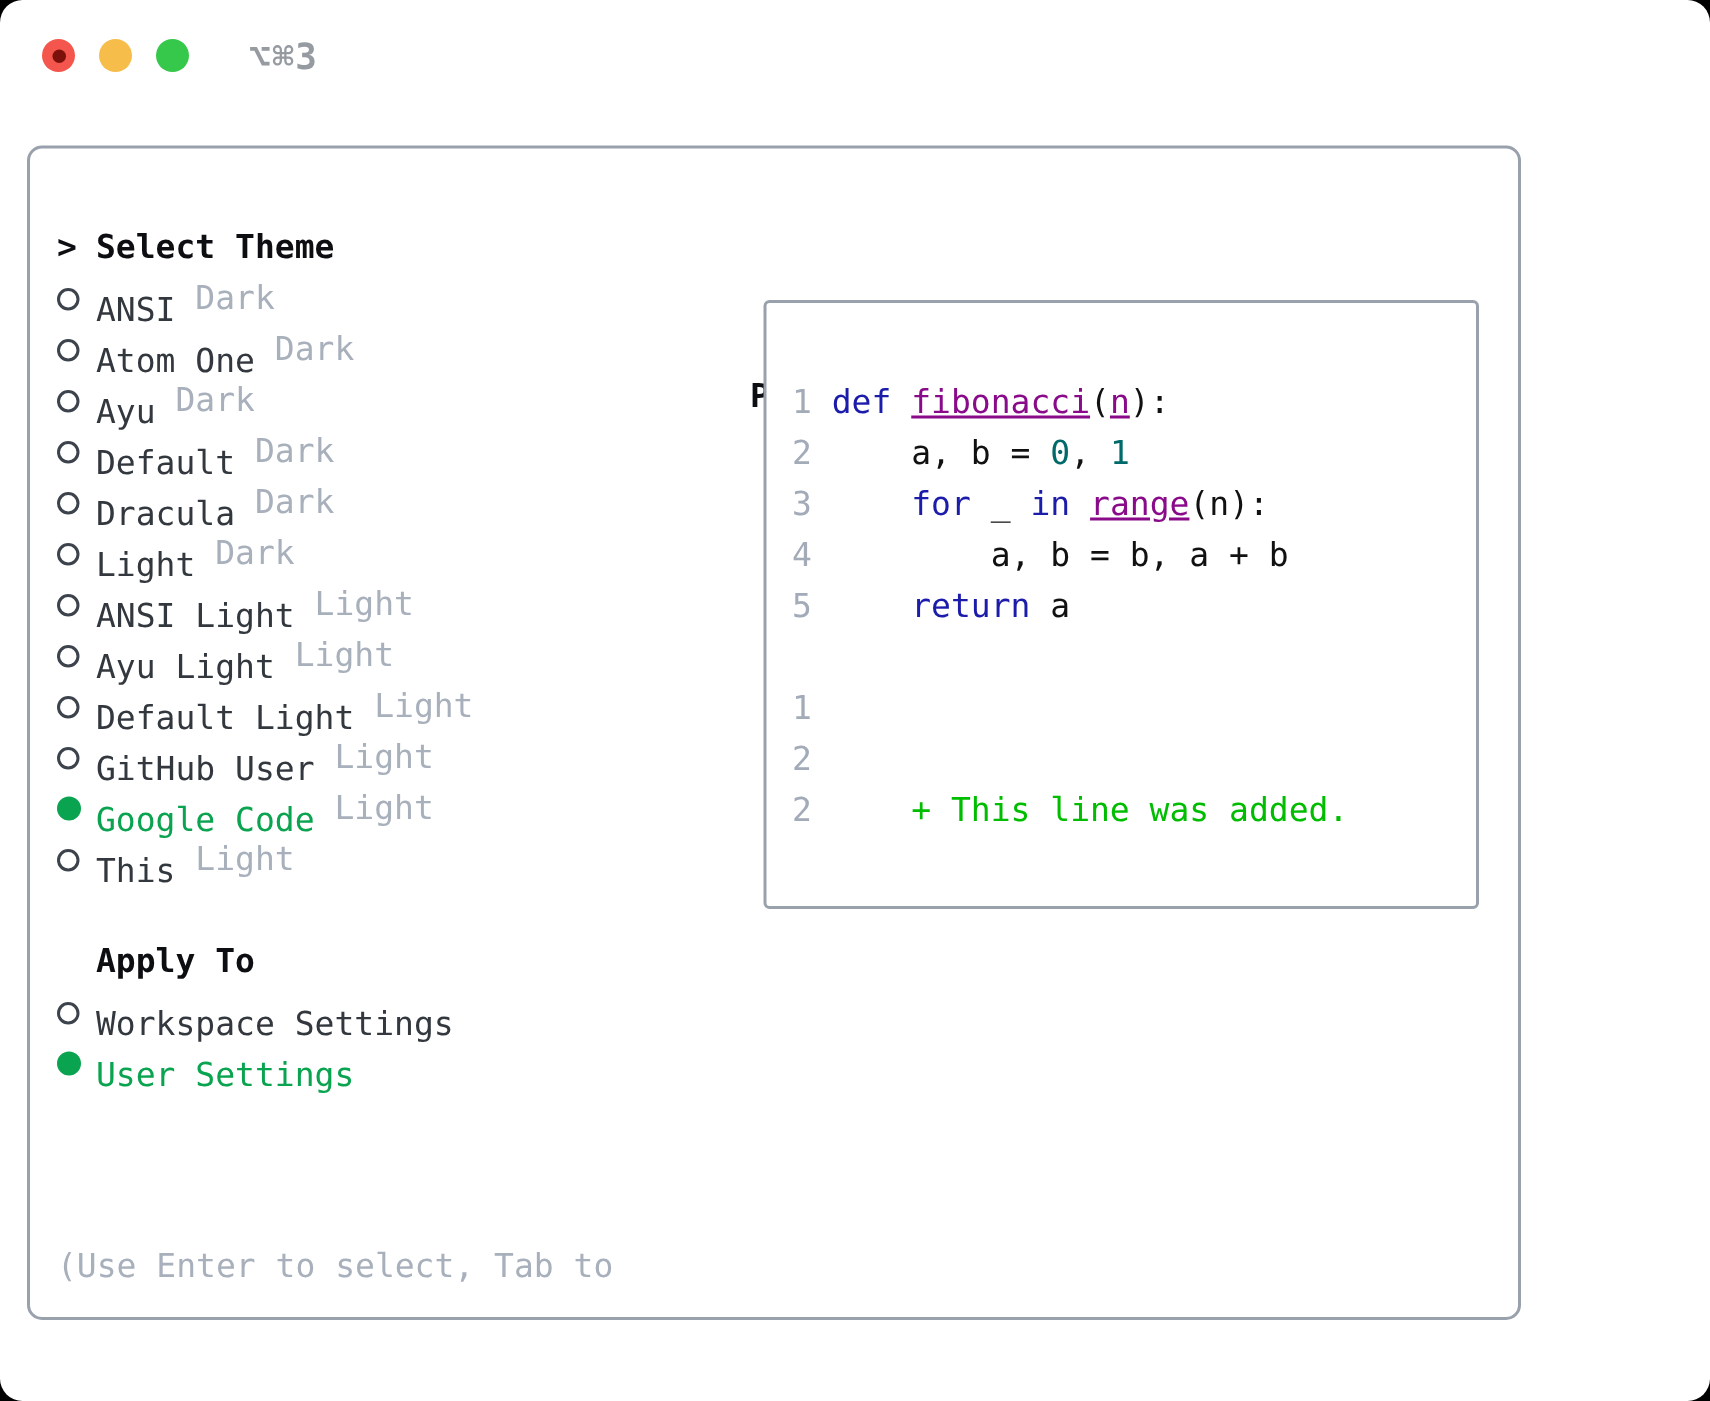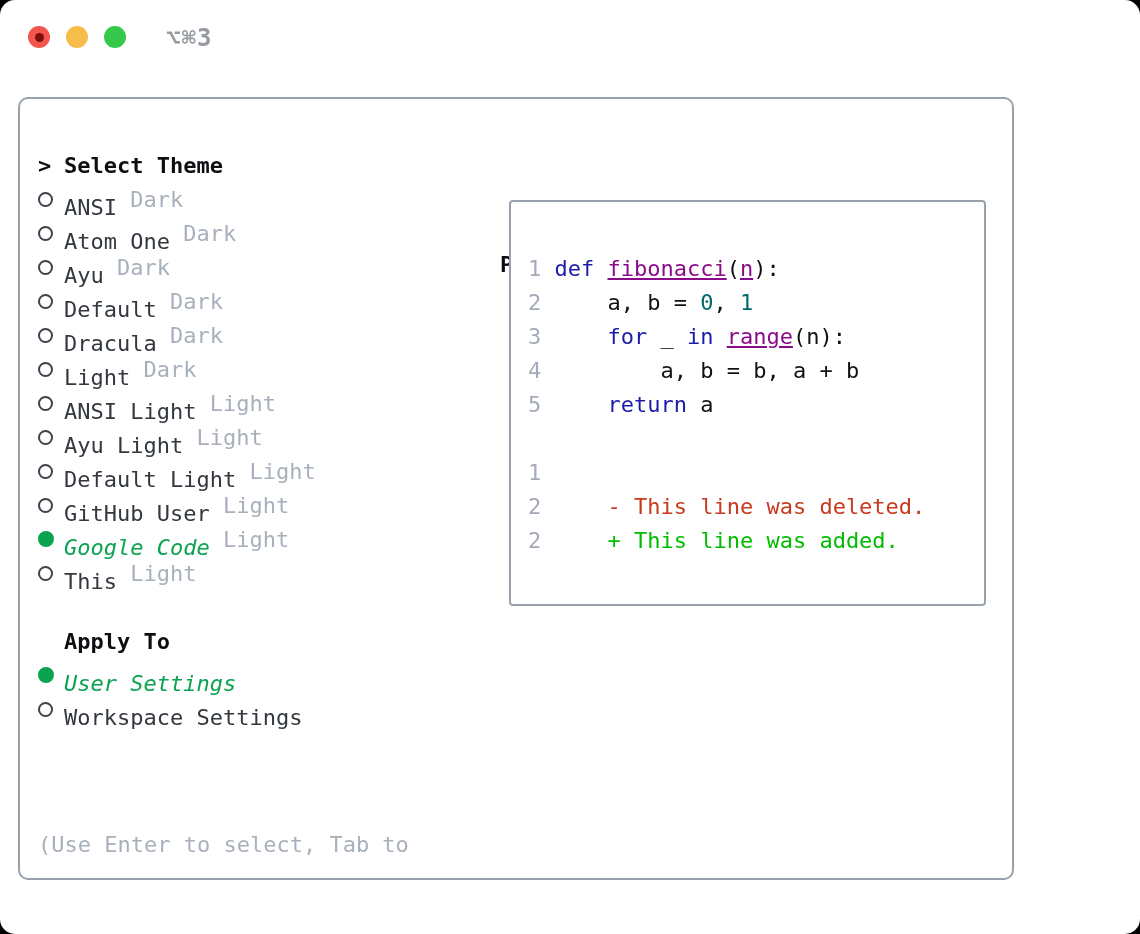--- a/index.html
+++ b/index.html
@@ -34,21 +34,21 @@
   .row { display:flex; align-items:center; height:34px; white-space:pre; }
   .marker { display:inline-flex; align-items:center; justify-content:flex-start; width:26px; flex:0 0 26px; }
   .prompt { font-weight:bold; color:var(--heading); }
   .header-label { font-weight:bold; color:var(--heading); }
   .radio {
     width:15px; height:15px; border-radius:50%;
     border:2.5px solid var(--radio-ring); background:transparent;
   }
   .radio.sel { border:none; background:var(--green); width:16px; height:16px; }
   .theme-name { color:var(--text);margin-top:16px; }
-  .theme-name.sel { color:var(--green);font-style:italic; }
+  .theme-name.sel { color:var(--green); }
   .theme-variant { color:var(--muted); }
   .apply-label { font-weight:700; color:var(--heading); }
   .hint { color:var(--muted); line-height:34px; white-space:pre; }
 
   
   .preview-label {
     position:absolute; left:480px; top:148px; height:34px; display:flex; align-items:center;
     font-size:22px; font-weight:bold; color:var(--heading);
   }
   .preview-box {
@@ -103,22 +103,22 @@
         </div>
 
       <div class="row"></div>
 
       <div class="row">
         <span class="marker"></span>
         <span class="apply-label">Apply To</span>
       </div>
 
       <div id="apply-list">
+          <div class="row"><span class="marker"><span class="radio"></span></span><span class="theme-name">Workspace Settings</span></div>
           <div class="row"><span class="marker"><span class="radio sel"></span></span><span class="theme-name sel">User Settings</span></div>
-          <div class="row"><span class="marker"><span class="radio"></span></span><span class="theme-name">Workspace Settings</span></div>
         </div>
 
       <div class="row"></div>
 
       <div class="hint">
         <div>(Use Enter to select, Tab to</div>
         <div>change focus)</div>
       </div>
     </div>
 
@@ -126,19 +126,19 @@
 
     <div class="preview-box">
       <div class="code" id="code">
           <div class="code-line"><span class="ln">1 </span><span class="tok-kw">def</span><span class="tok-pl"> </span><span class="tok-fn">fibonacci</span><span class="tok-pl">(</span><span class="tok-fn">n</span><span class="tok-pl">):</span></div>
           <div class="code-line"><span class="ln">2 </span><span class="tok-pl">    a, b = </span><span class="tok-lit">0</span><span class="tok-pl">, </span><span class="tok-lit">1</span></div>
           <div class="code-line"><span class="ln">3 </span><span class="tok-pl">    </span><span class="tok-kw">for</span><span class="tok-pl"> _ </span><span class="tok-kw">in</span><span class="tok-pl"> </span><span class="tok-fn">range</span><span class="tok-pl">(n):</span></div>
           <div class="code-line"><span class="ln">4 </span><span class="tok-pl">        a, b = b, a + b</span></div>
           <div class="code-line"><span class="ln">5 </span><span class="tok-pl">    </span><span class="tok-kw">return</span><span class="tok-pl"> a</span></div>
           <div class="code-line"><span class="ln"></span></div>
           <div class="code-line"><span class="ln">1 </span></div>
-          <div class="code-line"><span class="ln">2 </span><span class="tok-del">    - This line was deleted.</span></div>
+          <div class="code-line"><span class="ln">2 </span></div>
           <div class="code-line"><span class="ln">2 </span><span class="tok-add">    + This line was added.</span></div>
         </div>
     </div>
 
   </div>
 </div>
 
 </body></html>

